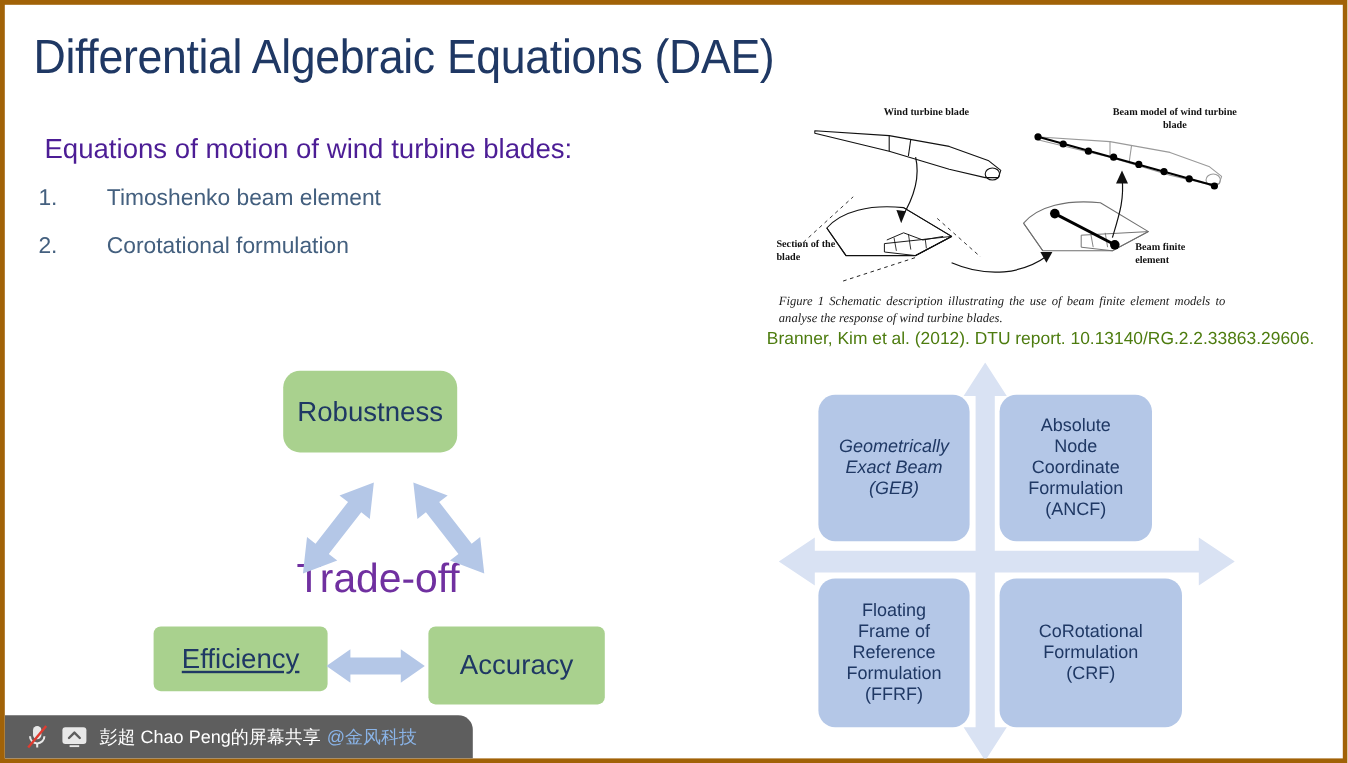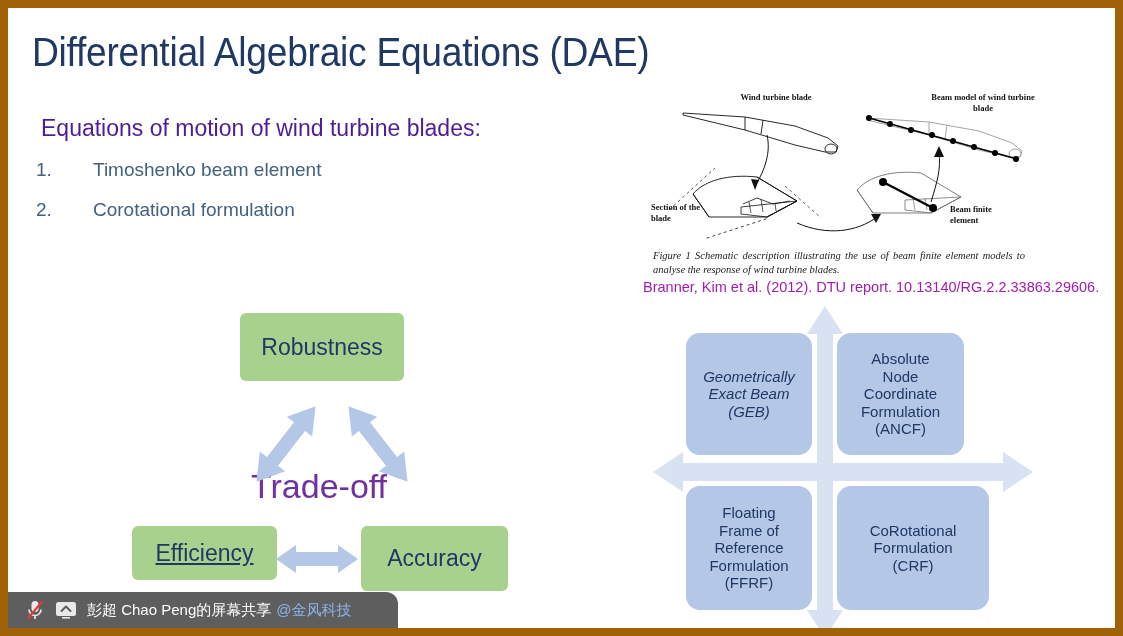--- a/index.html
+++ b/index.html
@@ -12,21 +12,21 @@
     height: 636px;
     font-family: "Liberation Sans", sans-serif;
     overflow: hidden;
   }
   #slide {
     position: relative;
     width: 1123px;
     height: 636px;
     background: #ffffff;
     box-sizing: border-box;
-    border: 8px solid #a16207;
+    border: 4px solid #a16207;
     overflow: hidden;
   }
 
   
   .slide-title {
     position: absolute;
     left: 24px;
     top: 22px;
     font-size: 40px;
     line-height: 1.1;
@@ -61,21 +61,21 @@
   .greenbox {
     position: absolute;
     background: #A9D18E;
     border-radius: 6px;
     display: flex;
     align-items: center;
     justify-content: center;
     color: #1F3864;
     font-size: 23px;
   }
-  #box-robustness { left: 232px; top: 305px; width: 164px; height: 68px; }
+  #box-robustness { left: 232px; top: 305px; width: 145px; height: 68px; border-radius: 14px; }
   #box-efficiency { left: 124px; top: 518px; width: 145px; height: 54px; text-decoration: underline; }
   #box-accuracy   { left: 353px; top: 518px; width: 147px; height: 65px; }
 
   .tradeoff-label {
     position: absolute;
     left: 243px;
     top: 459px;
     font-size: 34px;
     color: #7030A0;
     white-space: nowrap;
@@ -118,21 +118,21 @@
     font-size: 10.5px;
     line-height: 1.32;
     color: #1a1a1a;
     text-align: justify;
   }
   .citation {
     position: absolute;
     left: 635px;
     top: 271px;
     font-size: 14.5px;
-    color: #a21caf;
+    color: #4d7c0f;
     white-space: nowrap;
   }
 
   
   #quadrant {
     position: absolute;
     left: 645px;
     top: 298px;
     width: 380px;
     height: 332px;

